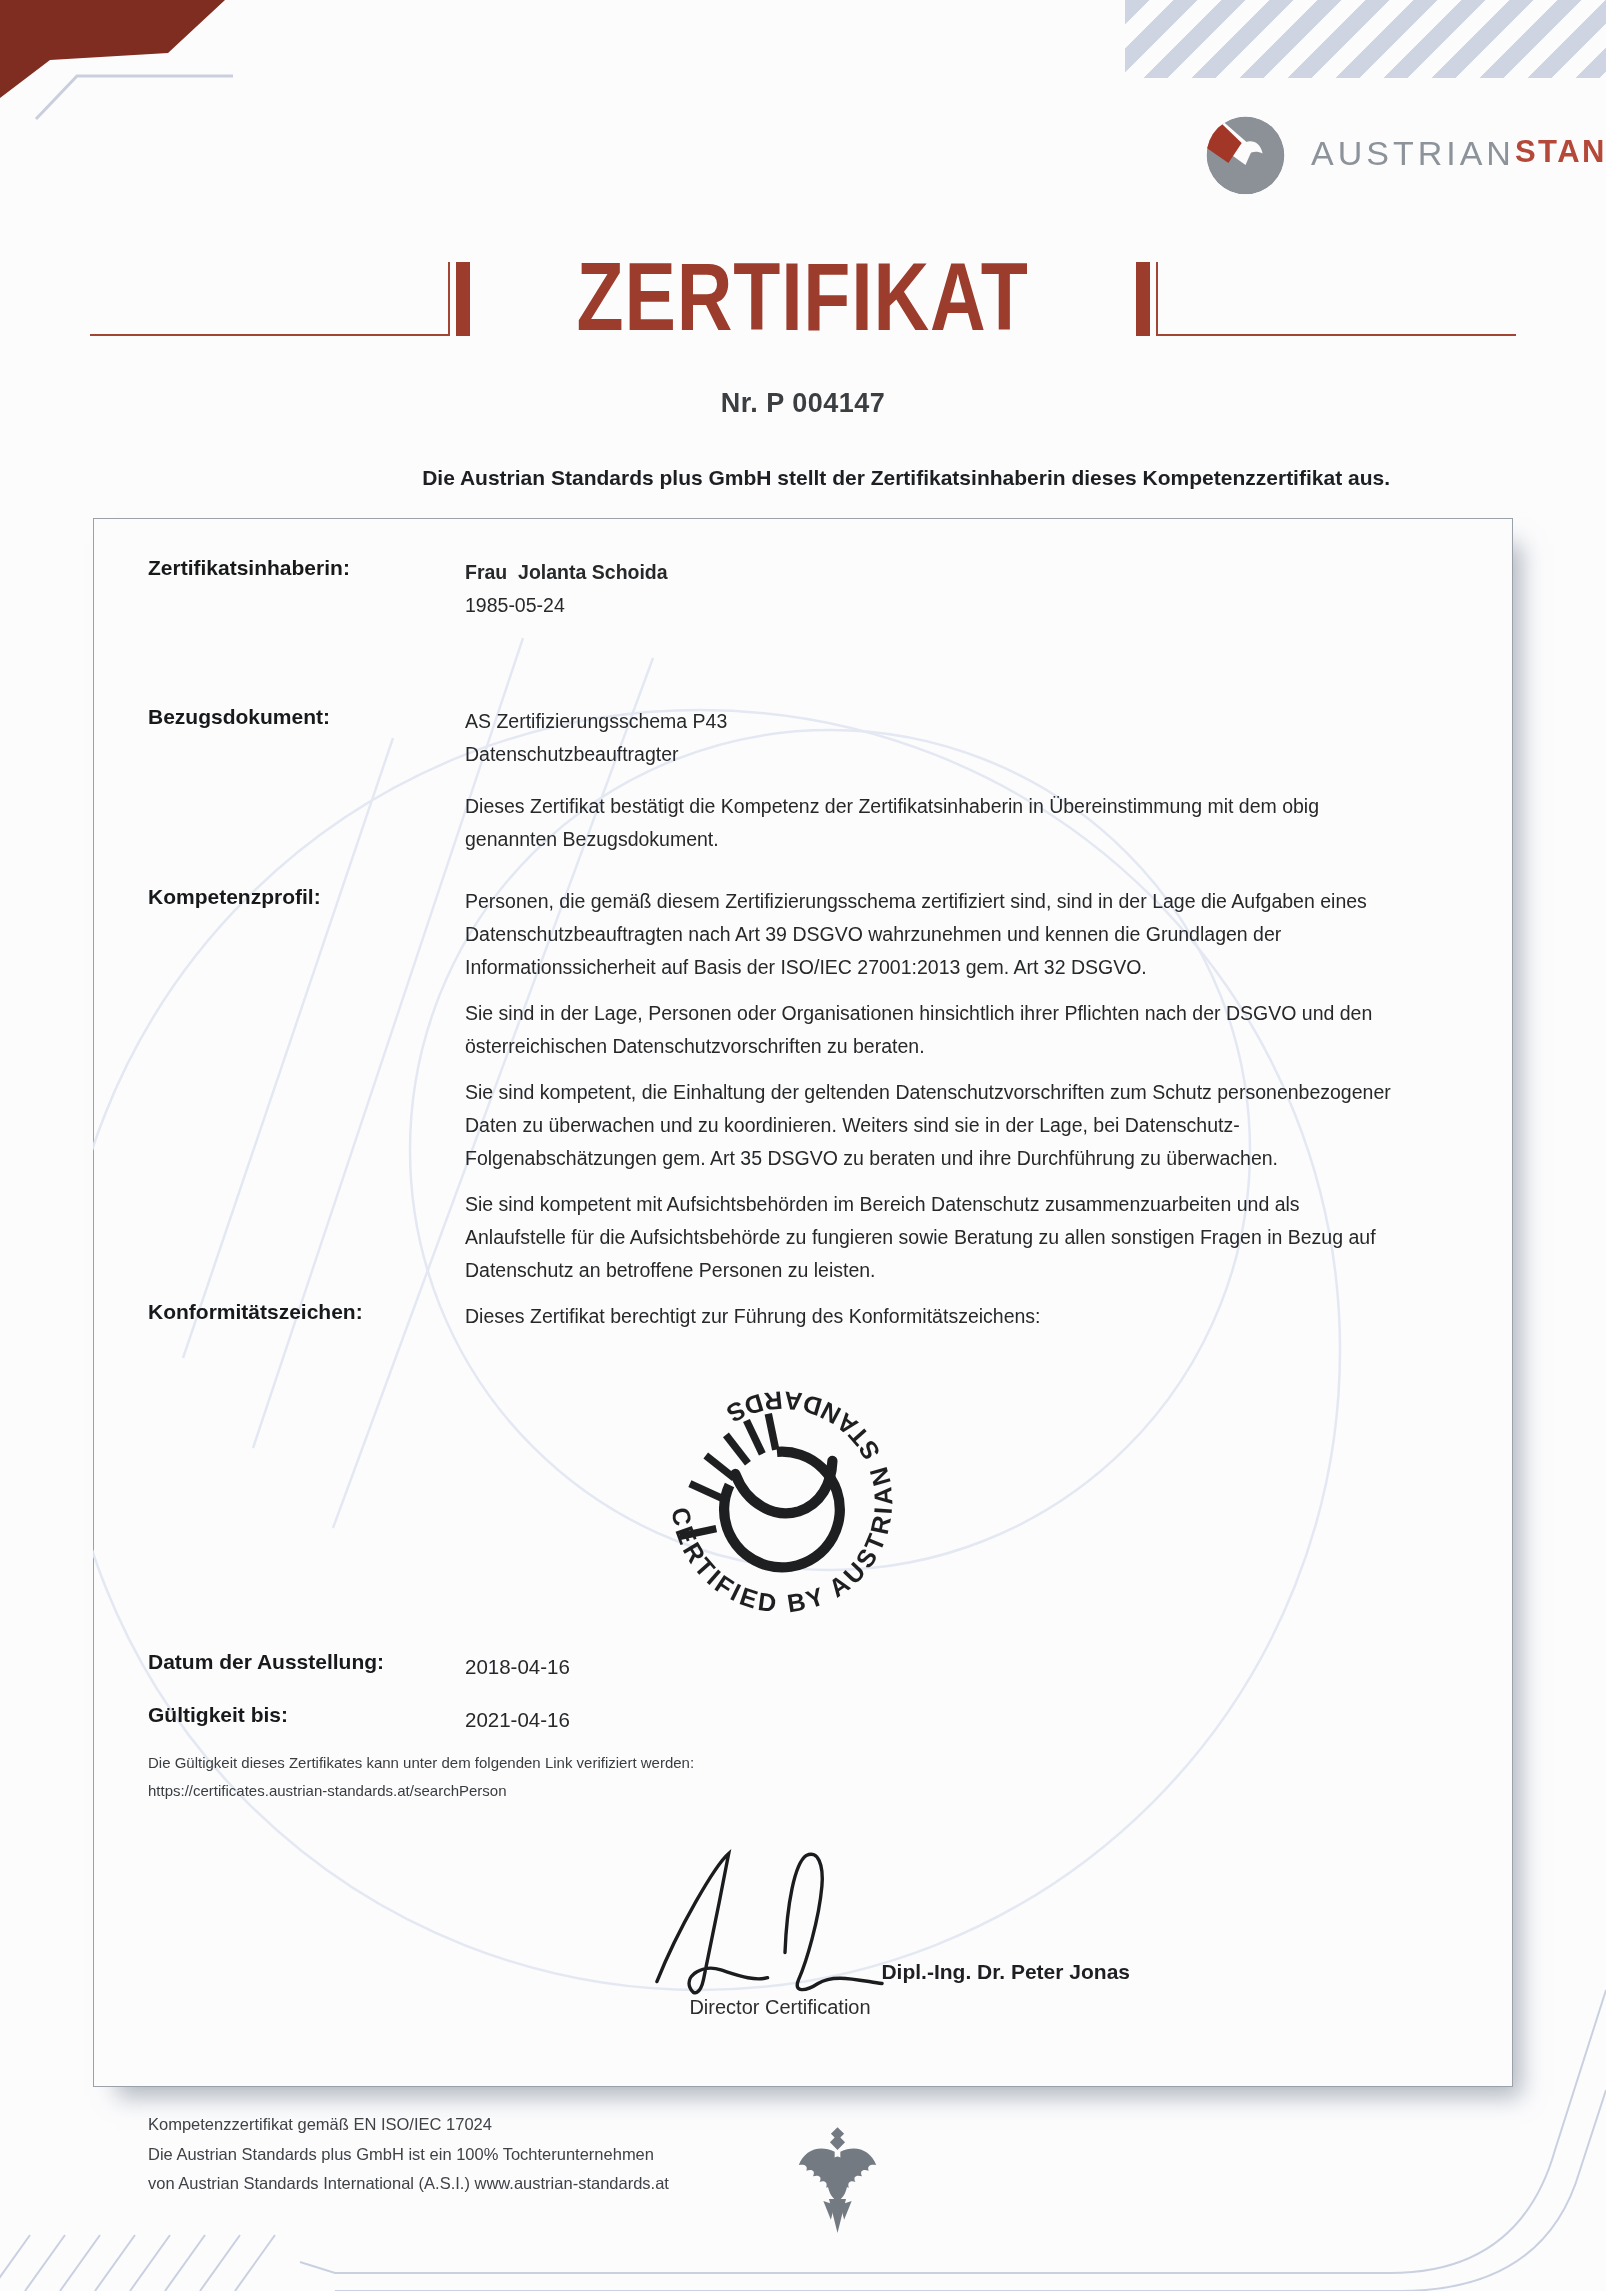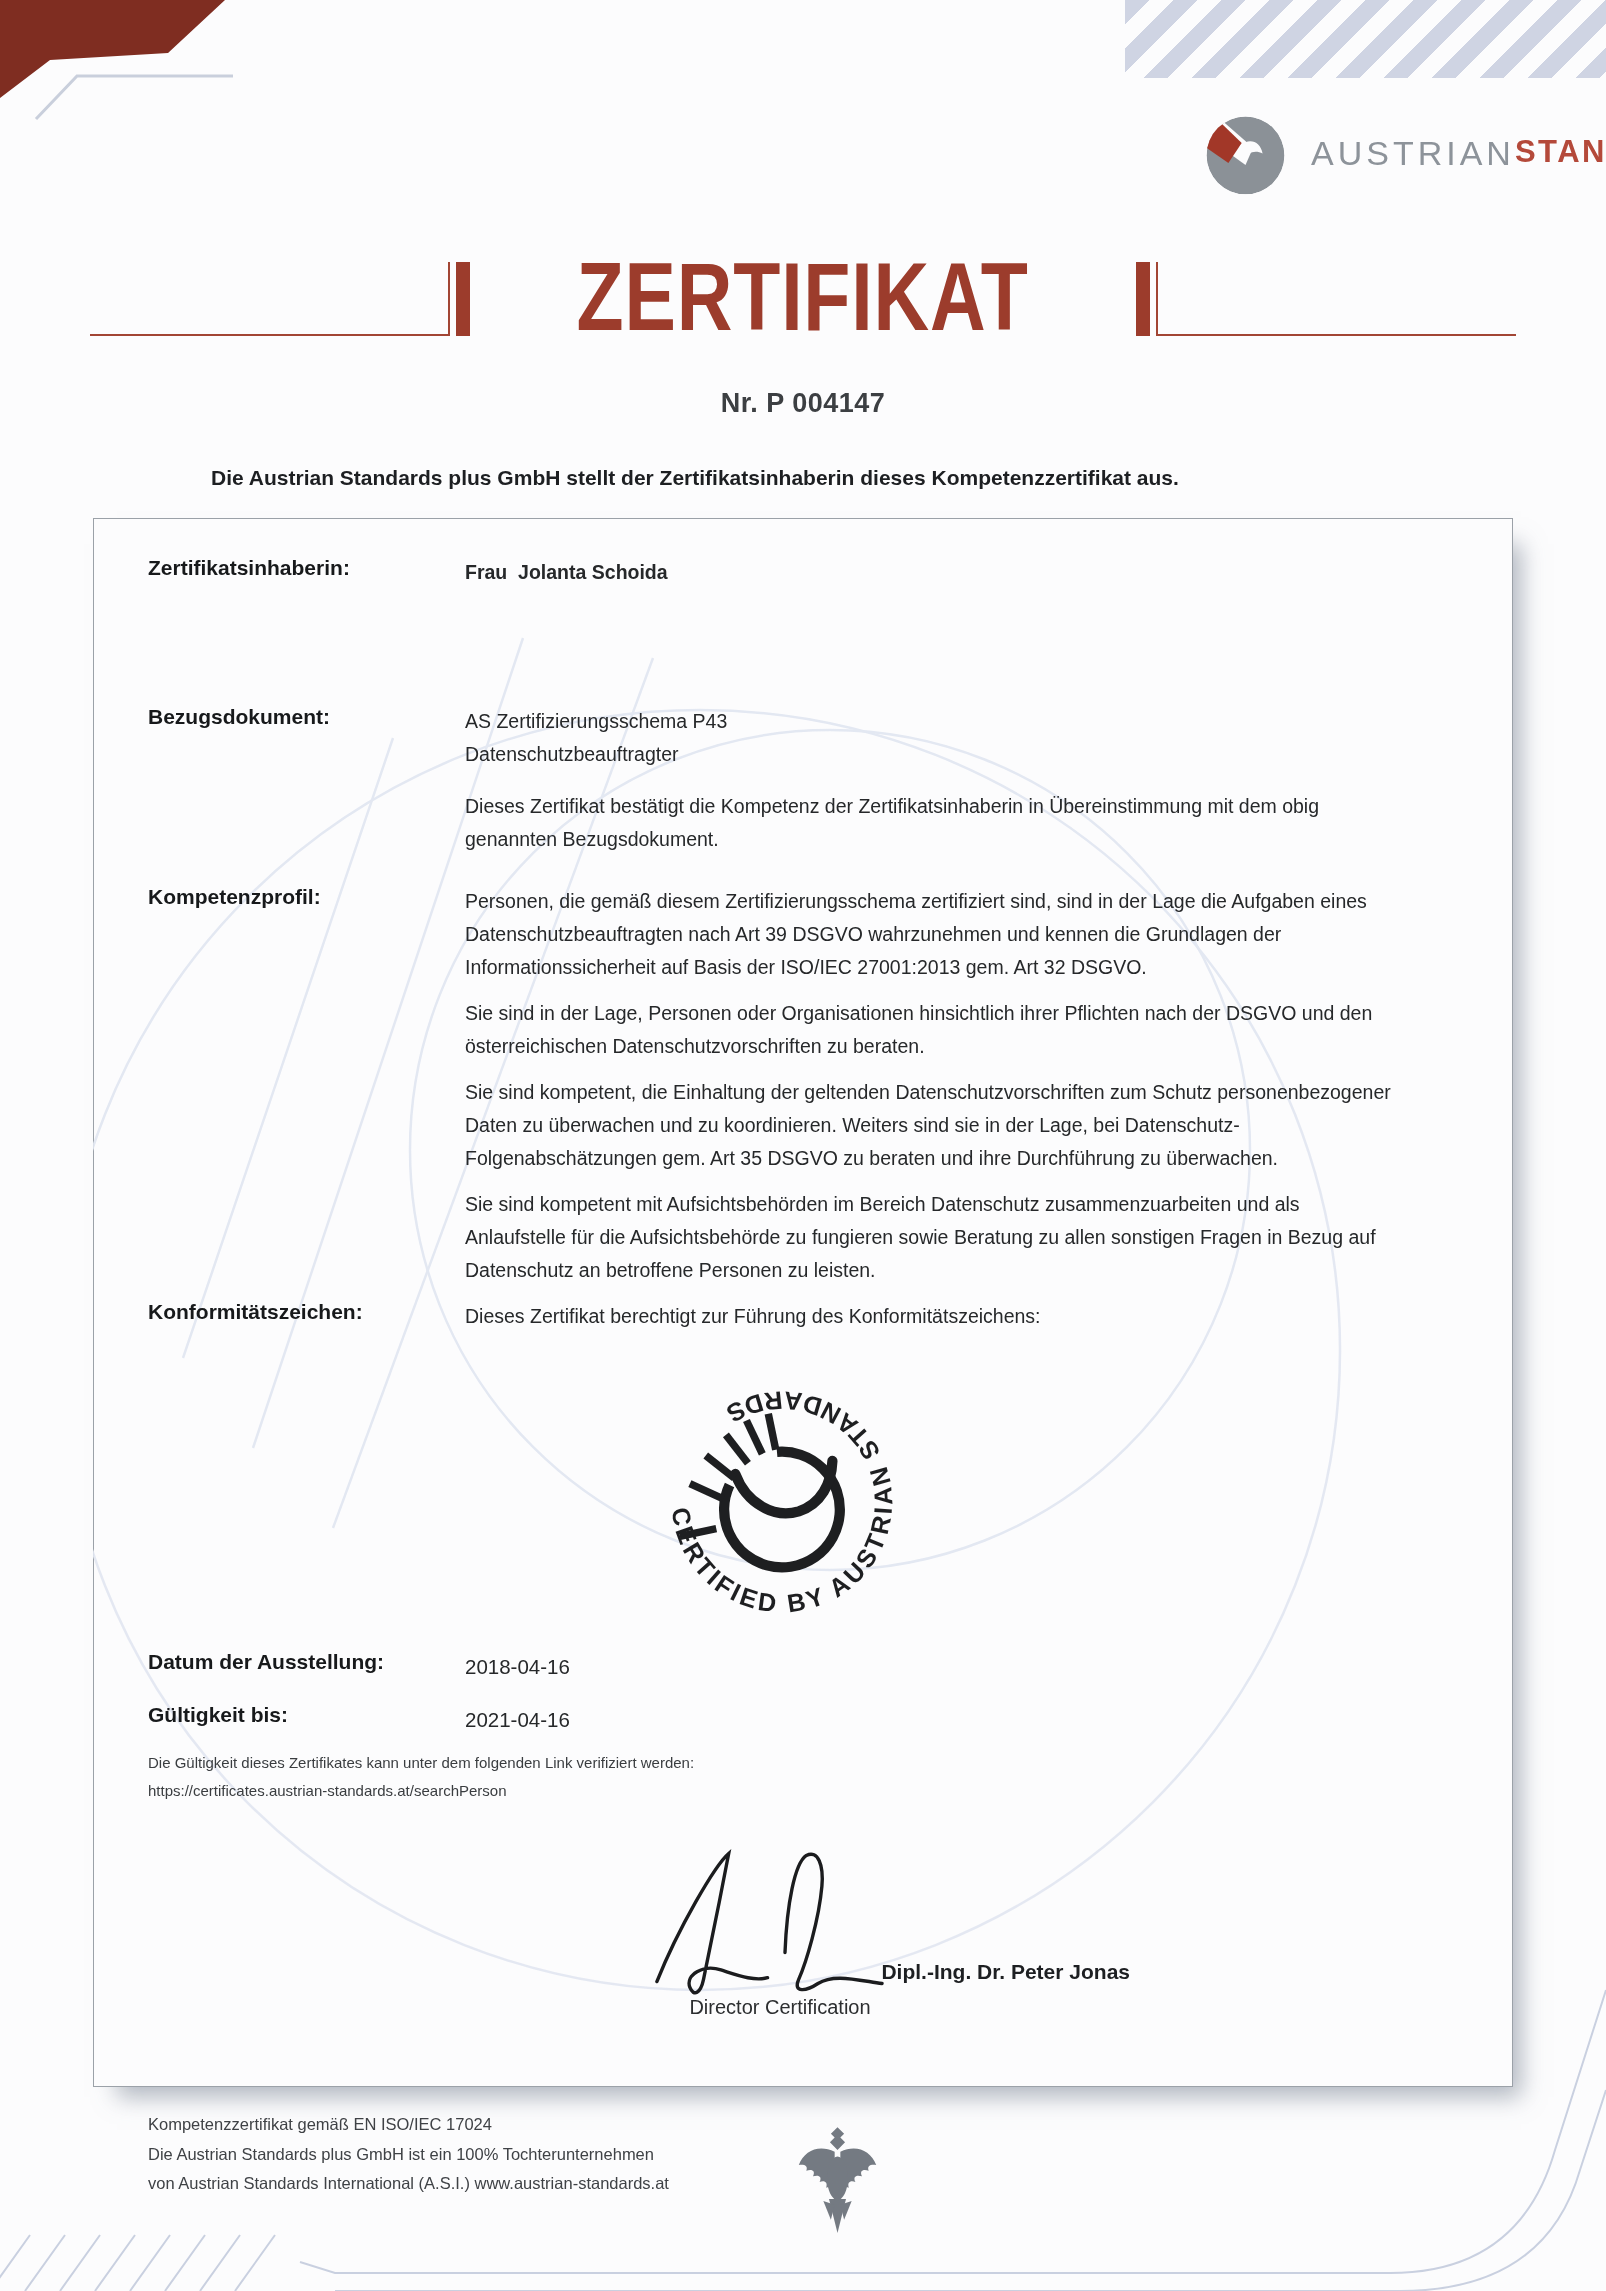--- a/index.html
+++ b/index.html
@@ -25,21 +25,21 @@
   .deco{background:#a24534;}
   #deco-l-line{left:90px;top:334px;width:358px;height:2px;}
   #deco-l-vert{left:448px;top:262px;width:2px;height:74px;}
   #deco-l-bar{left:456px;top:262px;width:14px;height:74px;background:#9c3c2c;}
   #deco-r-bar{left:1136px;top:262px;width:14px;height:74px;background:#9c3c2c;}
   #deco-r-vert{left:1156px;top:262px;width:2px;height:74px;}
   #deco-r-line{left:1156px;top:334px;width:360px;height:2px;}
 
   #cert-number{left:0;top:388px;width:1606px;text-align:center;
      font-size:27px;font-weight:700;color:#3c3f42;letter-spacing:.5px;}
-  #intro{left:0;top:466px;width:1390px;text-align:center;
+  #intro{left:0;top:466px;width:1390px;text-align:right;
      font-size:21px;font-weight:700;color:#1d1f22;}
 
   
   #main-box{left:93px;top:518px;width:1418px;height:1567px;background:#fcfcfd;
      border:1px solid #9ba1a8;box-shadow:16px 18px 22px -8px rgba(115,125,142,.55);}
   #watermark{left:93px;top:518px;pointer-events:none;}
 
   .label{position:absolute;left:148px;font-weight:700;font-size:21px;color:#17191b;}
   .vcol{position:absolute;left:465px;width:935px;font-size:19.5px;color:#26282a;}
   .line{line-height:33px;}
@@ -114,20 +114,21 @@
       <circle cx="737" cy="632" r="420"></circle>
       <path d="M160 930 L430 120"></path>
       <path d="M240 1010 L560 140"></path>
       <path d="M90 840 L300 220"></path>
     </g>
   </svg>
 
   <div class="label" style="top:556px">Zertifikatsinhaberin:</div>
   <div class="vcol" style="top:556px">
     <div class="line bold pre">Frau  Jolanta Schoida</div>
+    <div class="line">1985-05-24</div>
   </div>
 
   <div class="label" style="top:705px">Bezugsdokument:</div>
   <div class="vcol" style="top:705px">
     <div class="line">AS Zertifizierungsschema P43</div>
     <div class="line">Datenschutzbeauftragter</div>
   </div>
   <div class="vcol line" style="top:790px">Dieses Zertifikat bestätigt die Kompetenz der Zertifikatsinhaberin in Übereinstimmung mit dem obig genannten Bezugsdokument.</div>
 
   <div class="label" style="top:885px">Kompetenzprofil:</div>

